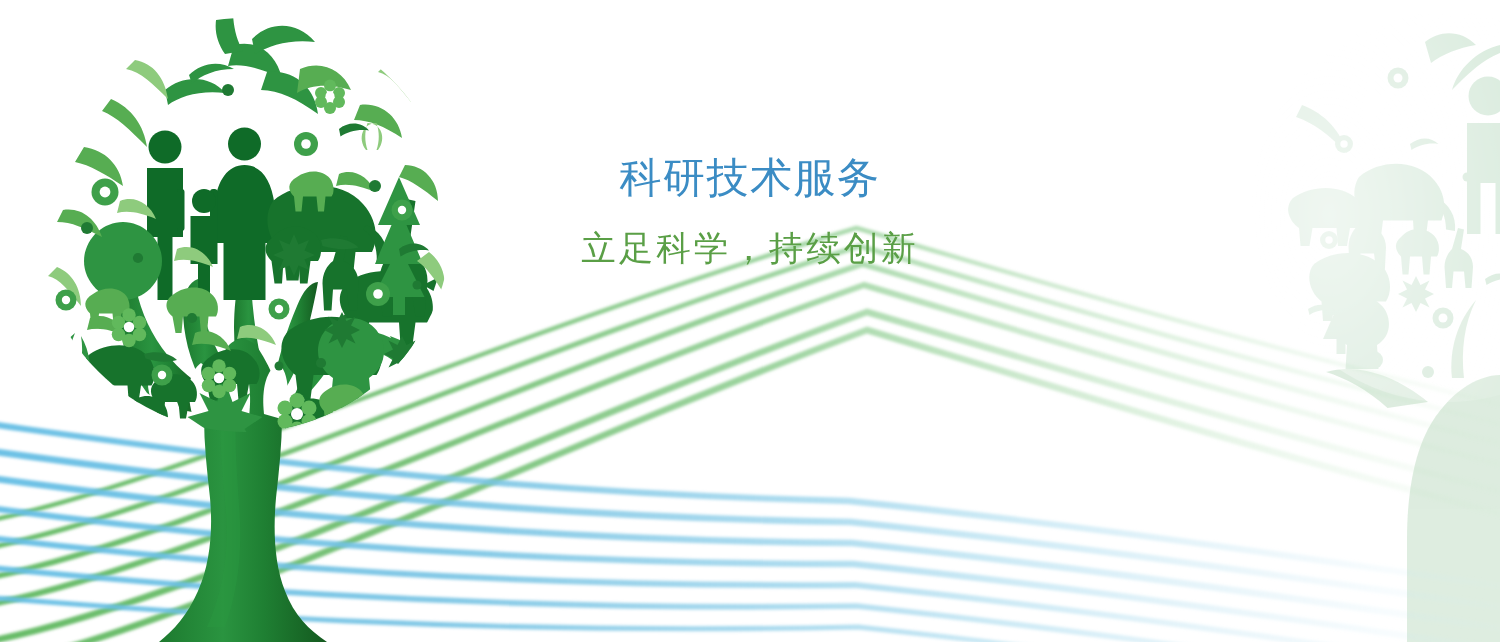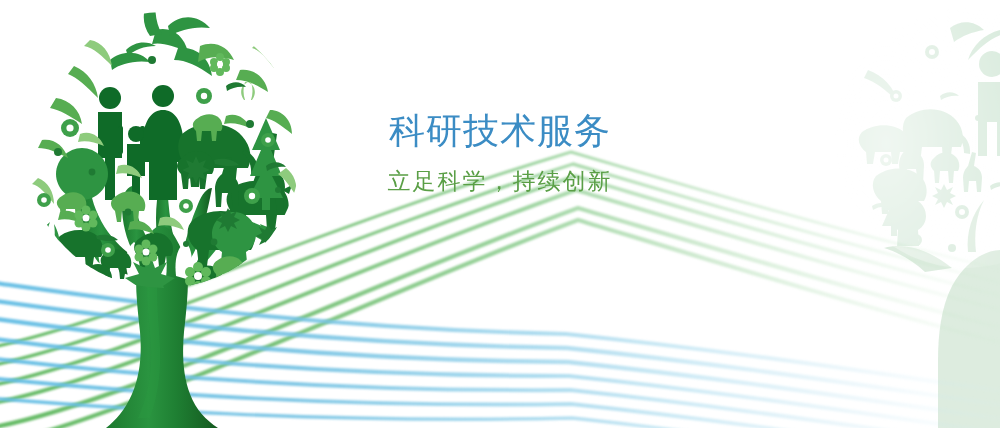--- a/index.html
+++ b/index.html
@@ -25,22 +25,22 @@
   }
   .text-block {
     position: absolute;
     left: 330px;
     top: 96px;
     width: 340px;
     text-align: center;
     z-index: 40;
   }
   .title {
-    margin: 16px;
-    font-size: 36px;
+    margin: 4px;
+    font-size: 28px;
     line-height: 38px;
     letter-spacing: 1px;
     font-weight: 400;
     color: #3b8cc4;
     white-space: nowrap;
   }
   .subtitle {
     margin: 12px 0 12px 0;
     font-size: 23px;
     line-height: 30px;

